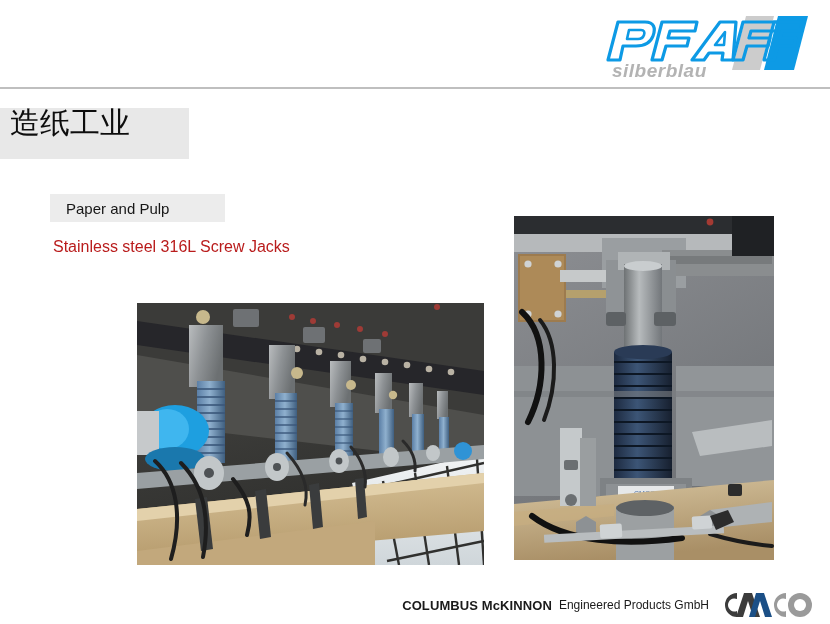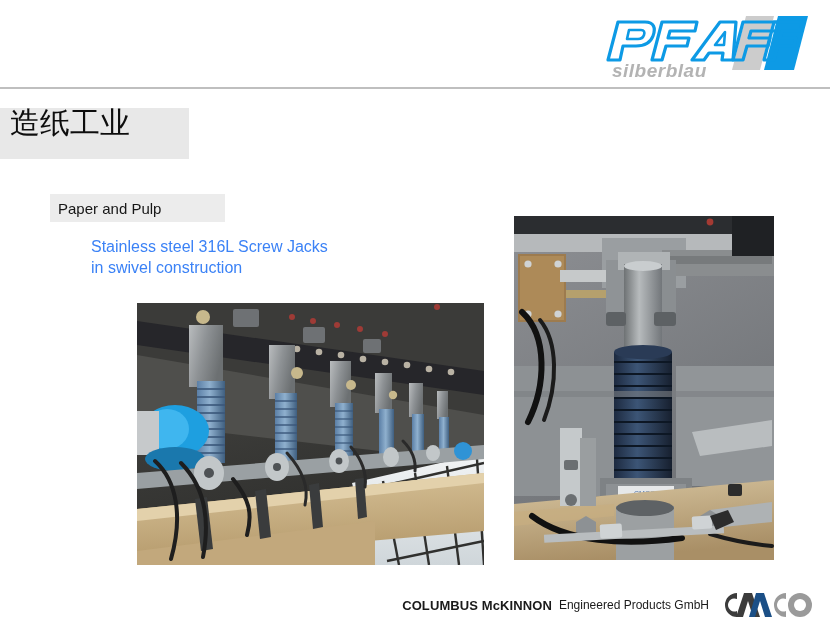--- a/index.html
+++ b/index.html
@@ -25,26 +25,26 @@
     font-family:"DejaVu Serif","Liberation Serif",serif;
     font-size:30px;line-height:1;color:#0d0d0d;
     padding-left:10px;letter-spacing:0px;white-space:nowrap;
   }
 
   
   #subhead-chip{
     position:absolute;left:50px;top:194px;width:175px;height:28px;
     background:#ececec;display:flex;align-items:center;
   }
-  #subhead-text{font-size:15px;color:#161616;padding-left:8px;white-space:nowrap;}
+  #subhead-text{font-size:15px;color:#161616;padding-left:16px;white-space:nowrap;}
 
   
   #description{
     position:absolute;left:53px;top:236px;width:380px;
-    font-size:16px;line-height:21px;color:#3b82f6;margin-left:38px;
+    font-size:16px;line-height:21px;color:#b91c1c;
   }
   #description div{white-space:nowrap;}
 
   
   .photo{position:absolute;overflow:hidden;background:#6b6b6b;}
   #photo-left{left:137px;top:303px;width:347px;height:262px;}
   #photo-right{left:514px;top:216px;width:260px;height:344px;}
   .photo svg{display:block;width:100%;height:100%;}
 
   
@@ -95,21 +95,20 @@
 <div id="title-band">
   <span id="title-text">造纸工业</span>
 </div>
 
 <div id="subhead-chip">
   <span id="subhead-text">Paper and Pulp</span>
 </div>
 
 <div id="description">
   <div>Stainless steel 316L Screw Jacks</div>
-  <div>in swivel construction</div>
 </div>
 
 <div class="photo" id="photo-left">
   <svg viewBox="0 0 347 262" preserveAspectRatio="none" aria-hidden="true">
     <defs>
       <linearGradient id="lgDark" x1="0" y1="0" x2="0.3" y2="1">
         <stop offset="0" stop-color="#4a4a47"></stop>
           <stop offset="1" stop-color="#2d2d2b"></stop>
       </linearGradient>
       <linearGradient id="lgSteel" x1="0" y1="0" x2="1" y2="0.4">

